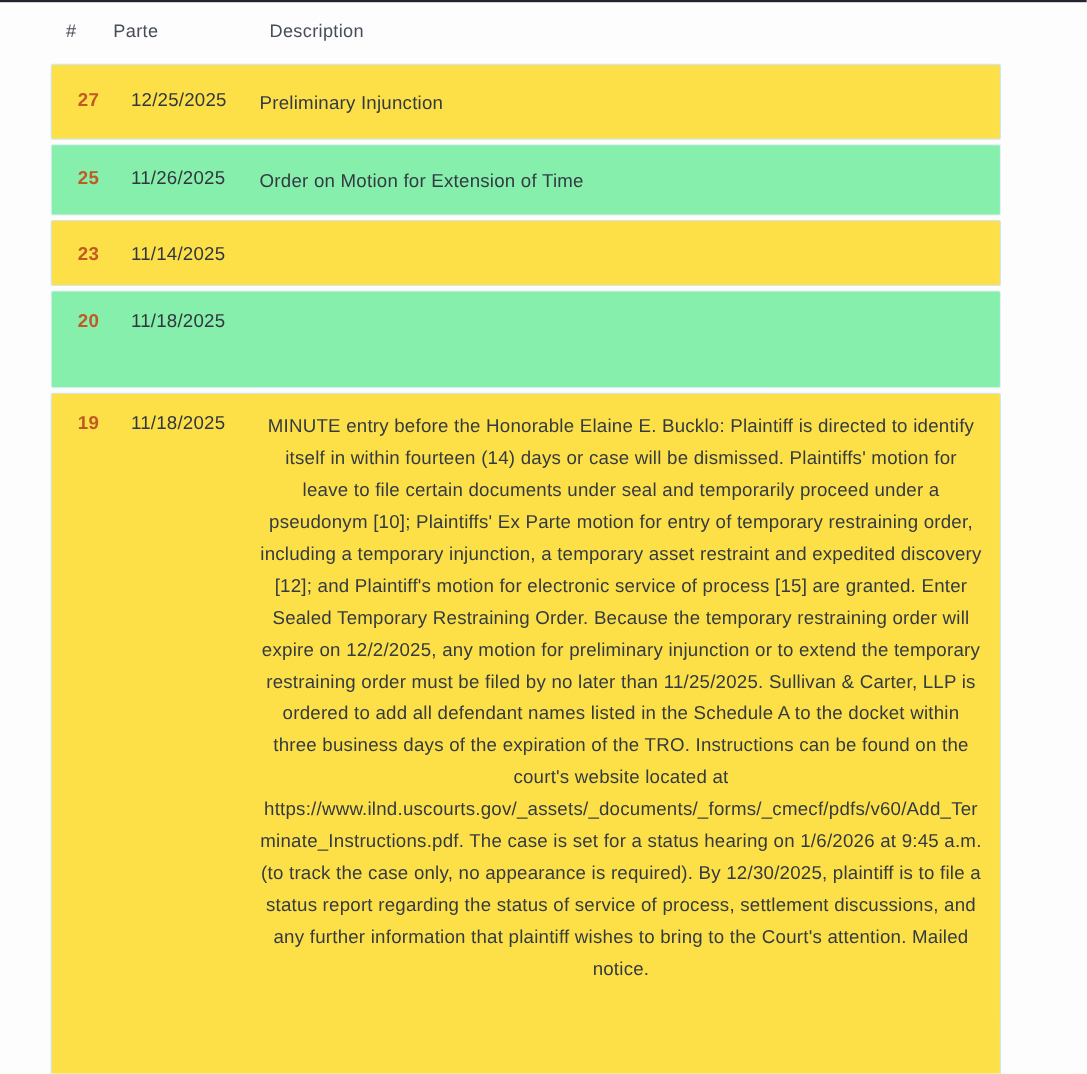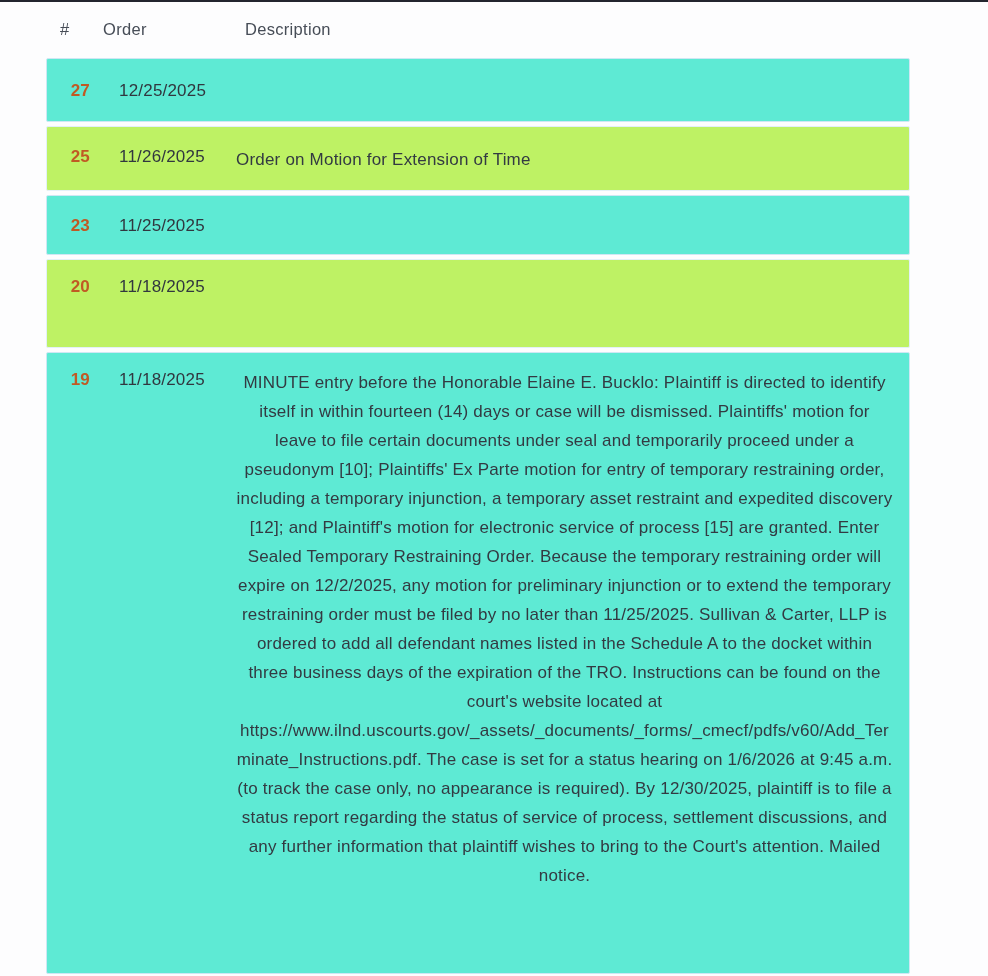--- a/index.html
+++ b/index.html
@@ -32,22 +32,22 @@
   .h-desc { left: 245px; }
   
   .rows { position: relative; }
   .row {
     display: grid;
     grid-template-columns: 72px 117px 1fr;
     align-items: start;
     margin: 0 78px 4px 46px;
     border-radius: 2px;
   }
-  .shade-dark  { background: #5eead4; border: 1px solid #cfe7f4; }
-  .shade-light { background: #bef264; border: 1px solid #e3f0f8; }
+  .shade-dark  { background: #fde047; border: 1px solid #cfe7f4; }
+  .shade-light { background: #86efac; border: 1px solid #e3f0f8; }
   .cell { font-size: 17px; letter-spacing: 0.2px; }
   .cell.num {
     text-align: right;
     padding-right: 29px;
     font-weight: bold;
     color: #c05a24;
   }
   .cell.date { color: #31373f; white-space: nowrap; }
   .cell.desc {
     color: #333a42;
@@ -64,40 +64,41 @@
   .row-4 { min-height: 622px; padding-top: 15px; padding-bottom: 14px; }
   .row-4 .cell.desc { padding-right: 16px; text-align: center; }
 </style>
 </head>
 <body>
 
 <div class="page">
 
   <div class="table-header">
     <span class="hcell h-num">#</span>
-    <span class="hcell h-date">Order</span>
+    <span class="hcell h-date">Parte</span>
     <span class="hcell h-desc">Description</span>
   </div>
 
   <div class="rows">
 
     <div class="row row-0 shade-dark">
       <span class="cell num">27</span>
       <span class="cell date">12/25/2025</span>
+      <span class="cell desc">Preliminary Injunction</span>
     </div>
 
     <div class="row row-1 shade-light">
       <span class="cell num">25</span>
       <span class="cell date">11/26/2025</span>
       <span class="cell desc">Order on Motion for Extension of Time</span>
     </div>
 
     <div class="row row-2 shade-dark">
       <span class="cell num">23</span>
-      <span class="cell date">11/25/2025</span>
+      <span class="cell date">11/14/2025</span>
     </div>
 
     <div class="row row-3 shade-light">
       <span class="cell num">20</span>
       <span class="cell date">11/18/2025</span>
     </div>
 
     <div class="row row-4 shade-dark">
       <span class="cell num">19</span>
       <span class="cell date">11/18/2025</span>

